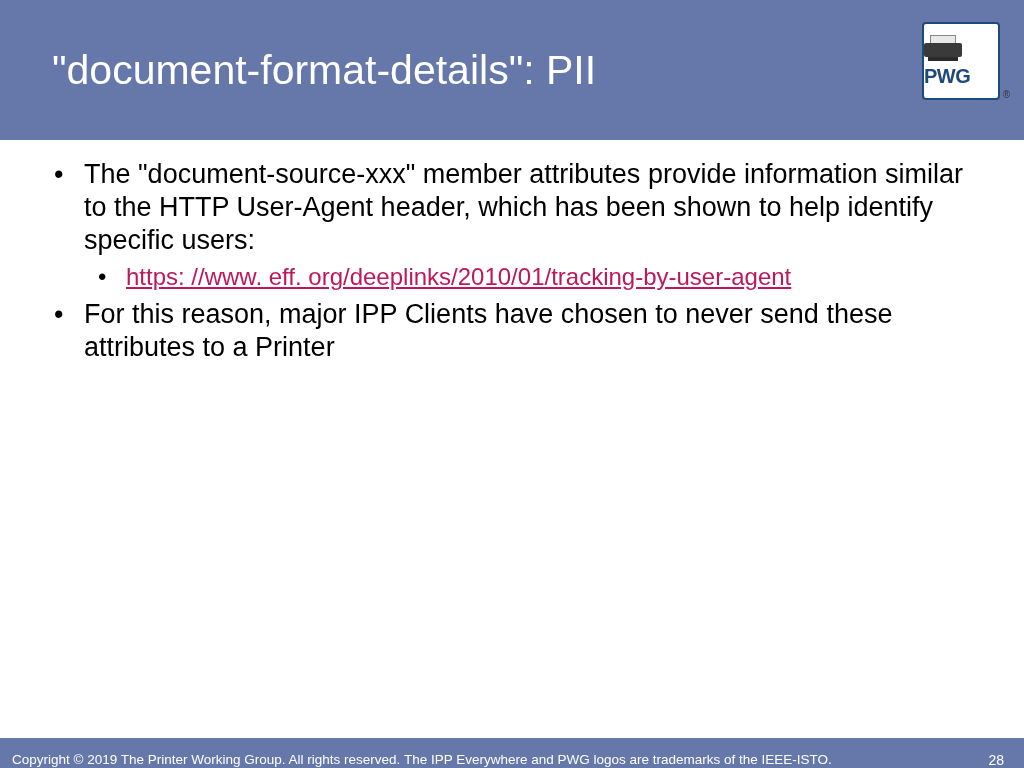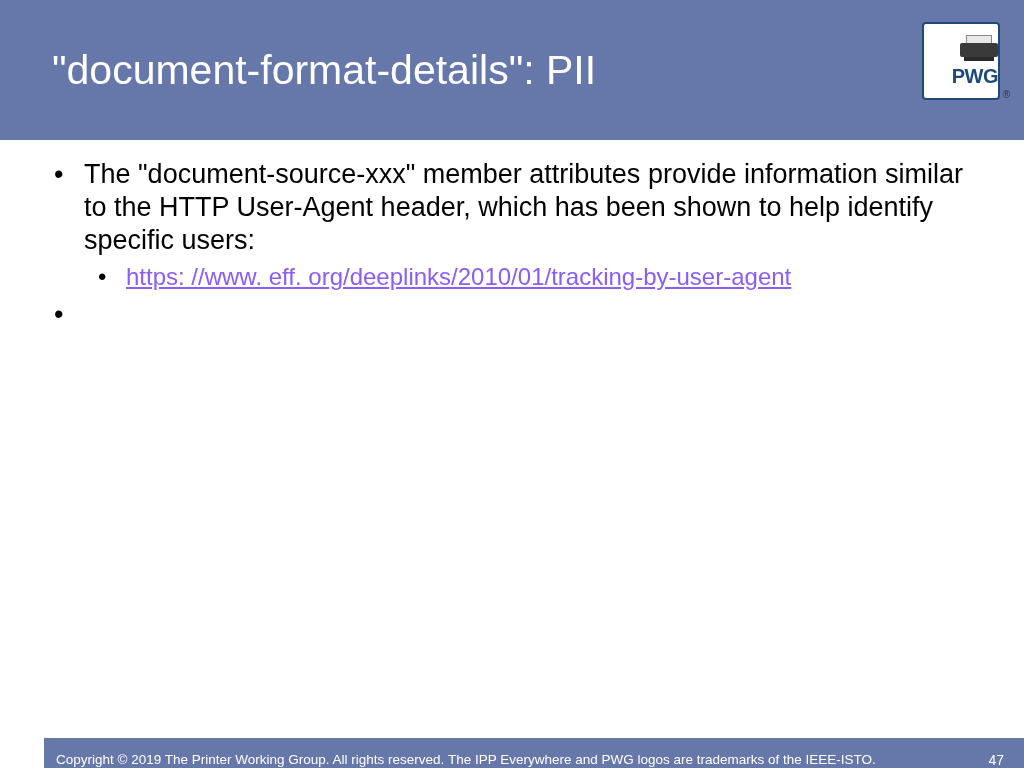--- a/index.html
+++ b/index.html
@@ -24,21 +24,21 @@
     position: absolute;
     top: 22px;
     right: 24px;
     width: 78px;
     height: 78px;
     background: #fff;
     border: 2px solid #1e4a7a;
     border-radius: 4px;
     display: flex;
     flex-direction: column;
-    align-items: flex-end;
+    align-items: flex-start;
     justify-content: center;
     padding-top: 4px;
   }
   .logo-printer {
     width: 38px;
     height: 24px;
     position: relative;
   }
   .logo-printer .paper {
     position: absolute; top: -4px; left: 6px; width: 26px; height: 10px; background: #e8e8e8; border: 1px solid #888;
@@ -92,31 +92,30 @@
     padding-left: 42px;
     position: relative;
   }
   ul.sub > li::before {
     content: "•";
     position: absolute;
     left: 14px;
     top: 0;
     font-size: 24px;
   }
-  a.link { color: #8b5cf6; text-decoration: underline; }
+  a.link { color: #be185d; text-decoration: underline; }
   .footer {
     background: #6677a9;
     height: 30px;
     display: flex;
     align-items: center;
     justify-content: space-between;
     padding: 13px 20px 0 12px;
     color: #fff;
     font-size: 13.5px;
-    margin-left: 44px;
   }
   .footer .page { font-size: 14px; }
 </style>
 </head>
 <body>
 
 <div class="slide">
 
   <div class="titlebar">
     <div class="title">"document-format-details": PII</div>
@@ -135,22 +134,23 @@
     <ul class="top">
       <li>
         <span>The "document-source-xxx" member attributes provide information similar to the HTTP User-Agent header, which has been shown to help identify specific users:</span>
         <ul class="sub">
           <li>
             <a class="link" href="#">https: //www. eff. org/deeplinks/2010/01/tracking-by-user-agent</a>
           </li>
         </ul>
       </li>
       <li>
+        <span>For this reason, major IPP Clients have chosen to never send these attributes to a Printer</span>
       </li>
     </ul>
   </div>
 
   <div class="footer">
     <div>Copyright © 2019 The Printer Working Group. All rights reserved. The IPP Everywhere and PWG logos are trademarks of the IEEE-ISTO.</div>
-    <div class="page">47</div>
+    <div class="page">28</div>
   </div>
 
 </div>
 
 </body></html>

